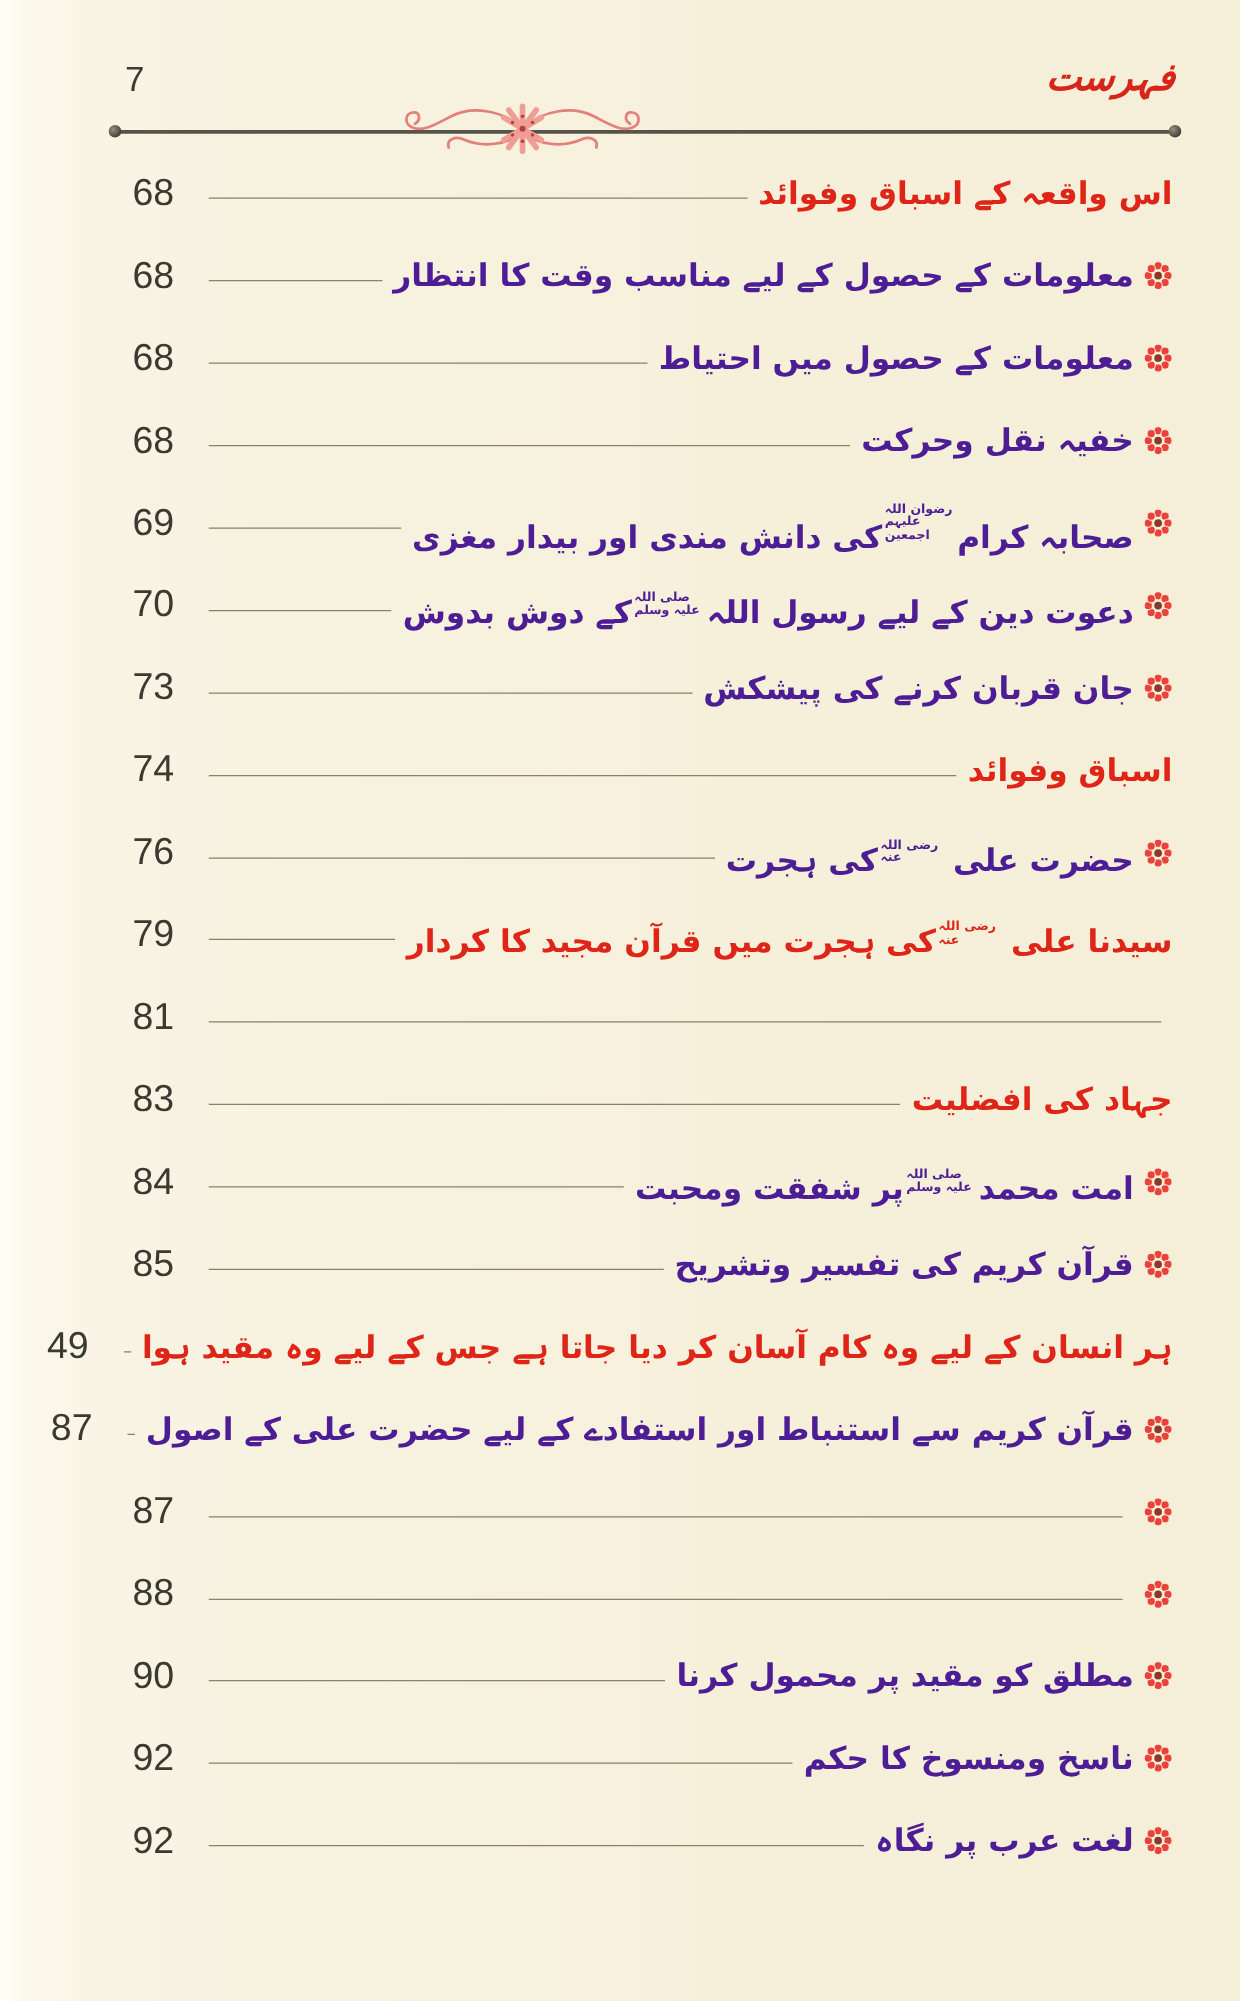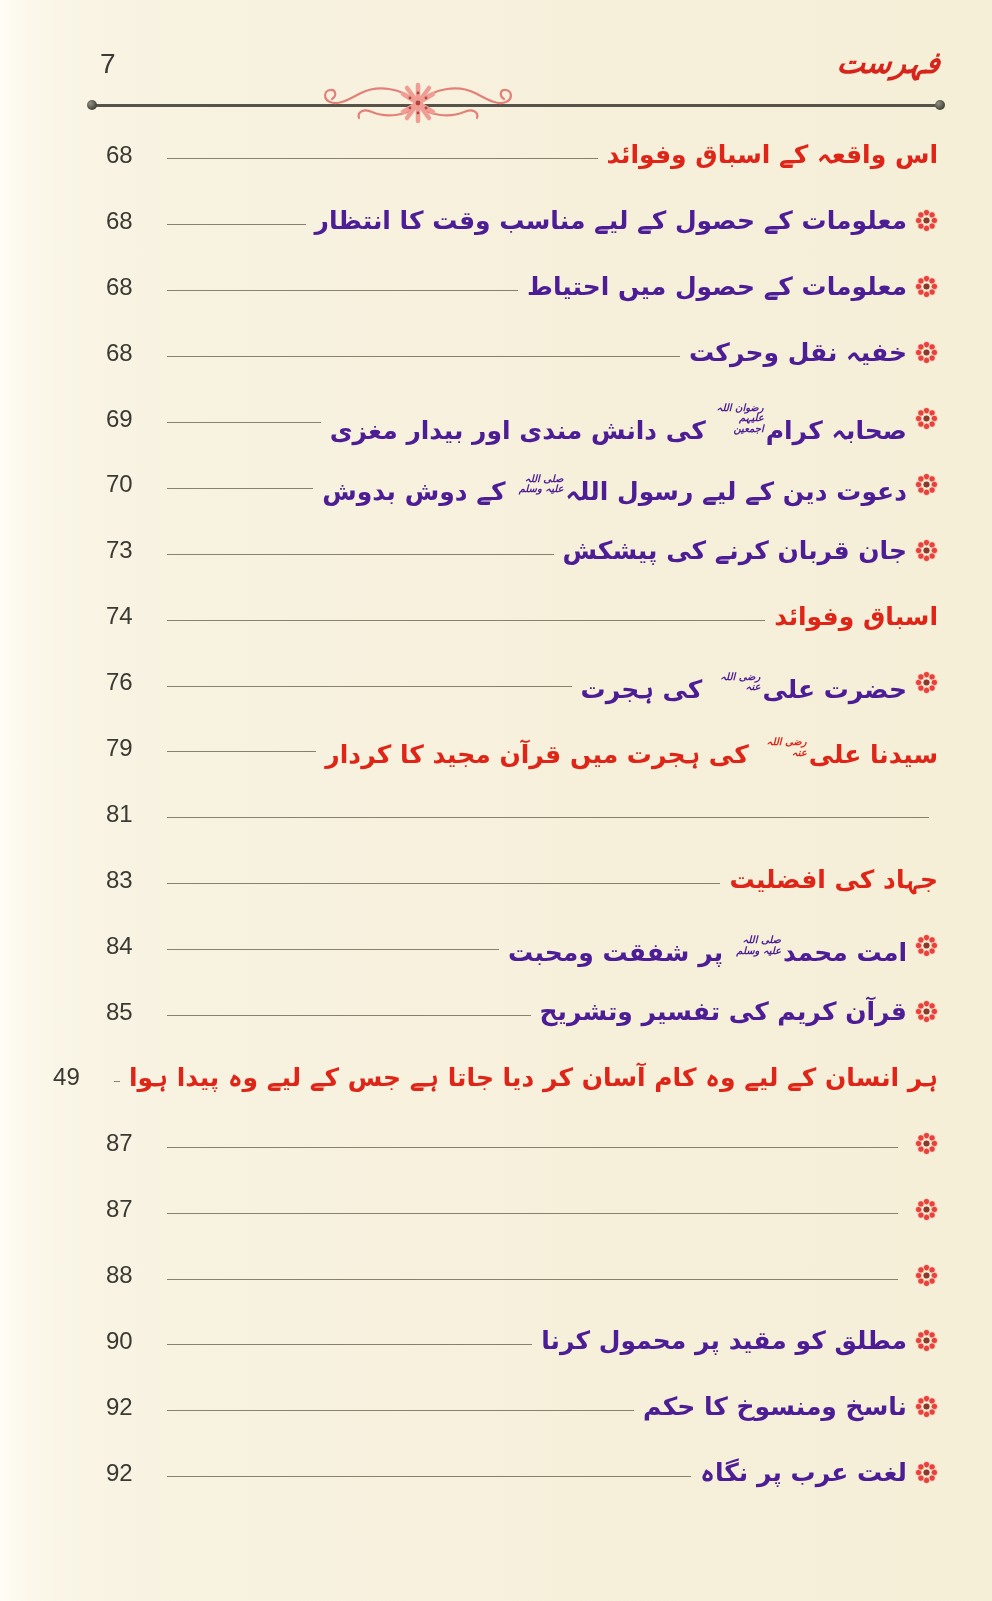--- a/index.html
+++ b/index.html
@@ -50,33 +50,33 @@
   }
   .bullet{flex:0 0 auto;width:23px;height:23px;margin-left:8px;}
   .bullet svg{display:block;width:23px;height:23px;}
   .txt{
     font-family:"DejaVu Sans",sans-serif;font-weight:700;
     font-size:25px;color:#4c1d95;white-space:nowrap;line-height:1.25;
   }
   .row.heading .txt{color:#de2518;}
   .hon{
     display:inline-block;width:56px;font-size:10px;line-height:1.05;
-    vertical-align:7px;text-align:right;font-weight:700;
-    white-space:normal;margin:16px 2px;font-style:italic;
+    vertical-align:7px;text-align:left;font-weight:700;
+    white-space:normal;margin:16px 2px;
   }
   .hon:empty{display:none;}
   .leader{
     flex:1 1 auto;min-width:6px;height:0;
     border-top:1.4px solid #7b755f;
     margin:0 9px;transform:translateY(4px);opacity:.9;
   }
   .num{
     flex:0 0 auto;width:52px;direction:ltr;text-align:left;
     font-family:"Liberation Sans",sans-serif;
-    font-size:24px;color:#3a3932;line-height:1;
+    font-size:30px;color:#3a3932;line-height:1;
   }
 </style>
 </head>
 <body>
 
 <div class="page">
 
   <div class="hdr-row">
     <span class="pgnum">7</span>
     <span class="book-title">فہرست</span>
@@ -316,40 +316,41 @@
         </g>
         <circle cx="12" cy="12" r="3.2" fill="#8a3a28"></circle>
       </svg>
     </span>
     <span class="txt"><span class="pre">قرآن کریم کی تفسیر وتشریح</span><span class="post"></span></span>
     <span class="leader"></span>
     <span class="num">85</span>
   </div>
       <div class="row heading">
 
-    <span class="txt"><span class="pre">ہر انسان کے لیے وہ کام آسان کر دیا جاتا ہے جس کے لیے وہ پیدا ہوا</span><span class="post"></span></span>
+    <span class="txt"><span class="pre">ہر انسان کے لیے وہ کام آسان کر دیا جاتا ہے جس کے لیے وہ مقید ہوا</span><span class="post"></span></span>
     <span class="leader"></span>
     <span class="num">49</span>
   </div>
       <div class="row">
     <span class="bullet">
       <svg viewBox="0 0 24 24">
         <g fill="#e8423a" stroke="#faf4e2" stroke-width="0.8">
           <circle cx="12" cy="3.8" r="3.4"></circle>
           <circle cx="17.8" cy="6.2" r="3.4"></circle>
           <circle cx="20.2" cy="12" r="3.4"></circle>
           <circle cx="17.8" cy="17.8" r="3.4"></circle>
           <circle cx="12" cy="20.2" r="3.4"></circle>
           <circle cx="6.2" cy="17.8" r="3.4"></circle>
           <circle cx="3.8" cy="12" r="3.4"></circle>
           <circle cx="6.2" cy="6.2" r="3.4"></circle>
         </g>
         <circle cx="12" cy="12" r="3.2" fill="#8a3a28"></circle>
       </svg>
     </span>
+    <span class="txt"><span class="pre">قرآن کریم سے استنباط اور استفادے کے لیے حضرت علی کے اصول</span><span class="post"></span></span>
     <span class="leader"></span>
     <span class="num">87</span>
   </div>
       <div class="row">
     <span class="bullet">
       <svg viewBox="0 0 24 24">
         <g fill="#e8423a" stroke="#faf4e2" stroke-width="0.8">
           <circle cx="12" cy="3.8" r="3.4"></circle>
           <circle cx="17.8" cy="6.2" r="3.4"></circle>
           <circle cx="20.2" cy="12" r="3.4"></circle>

